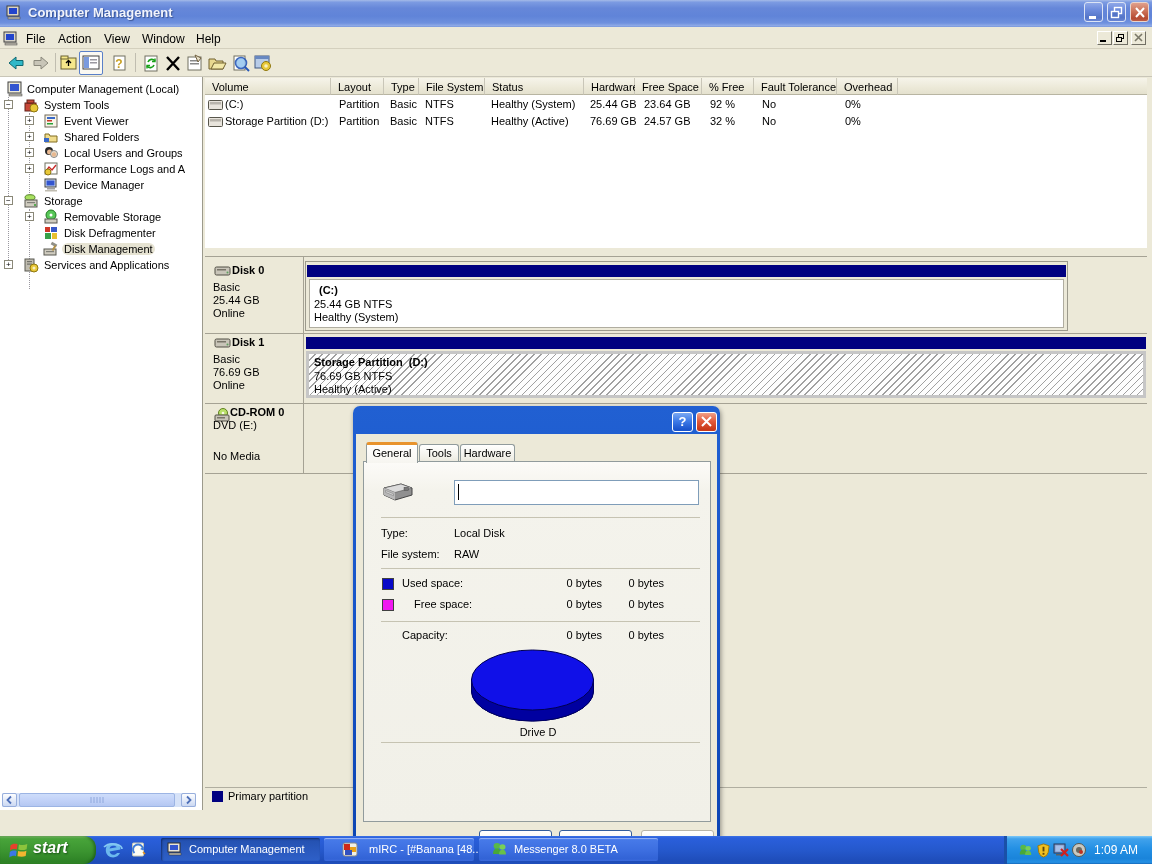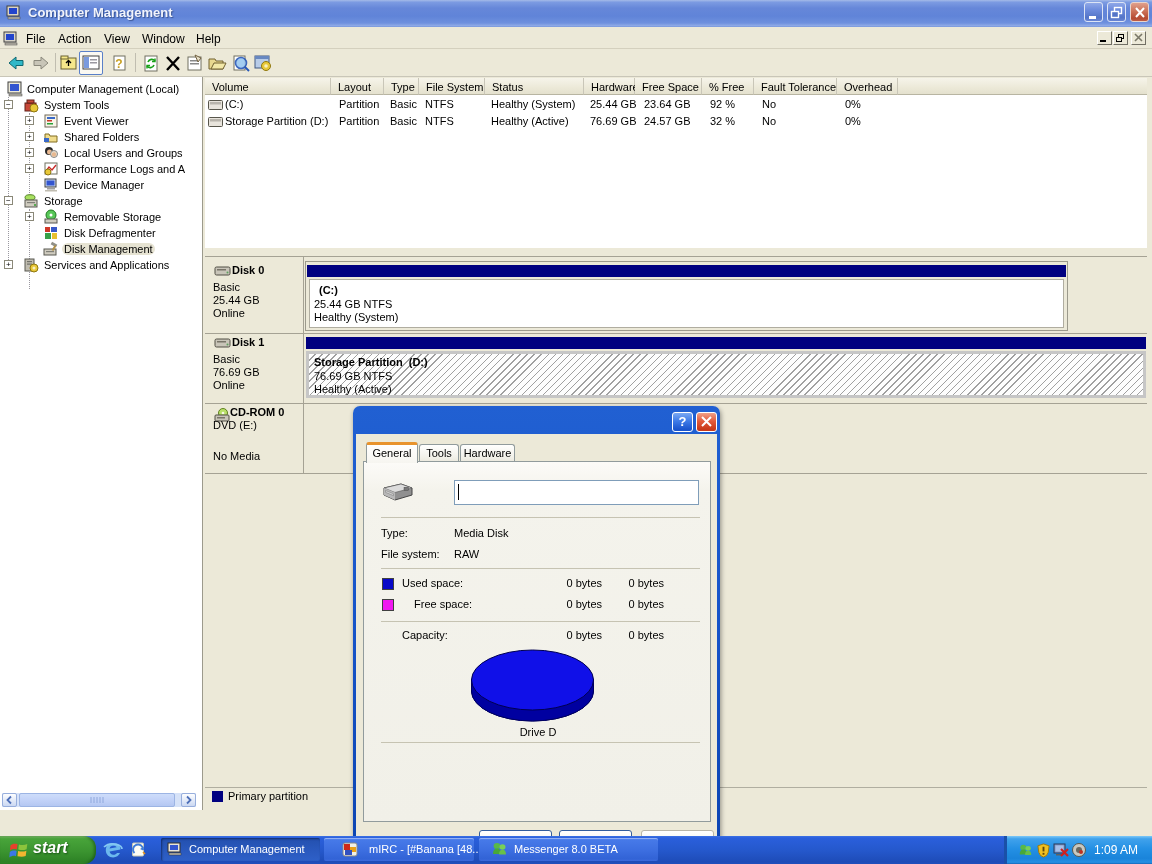--- a/index.html
+++ b/index.html
@@ -472,21 +472,21 @@
     <path d="M3 10 L20 6 L31 10 L14 14.5 Z" fill="#DCDCDC" stroke="#555" stroke-width=".6"></path>
     <path d="M3 10 L14 14.5 L14 22 L3 17 Z" fill="#B8B8B8"></path>
     <path d="M4.5 12.5 L12.5 15.8 L12.5 17.6 L4.5 14.3 Z" fill="#D4D4D4" stroke="#666" stroke-width=".4"></path>
     <rect x="23" y="9.2" width="4.5" height="3.4" fill="#777" stroke="#444" stroke-width=".4"></rect>
    </svg>
    <div id="dinput">
           <div class="abs" style="left:3px;top:3px;width:1px;height:16px;background:#000"></div>
         </div>
    <div class="sep" style="top:55px"></div>
    <span class="dtext" style="left:17px;top:65px">Type:</span>
-   <span class="dtext" style="left:90px;top:65px">Media Disk</span>
+   <span class="dtext" style="left:90px;top:65px">Local Disk</span>
    <span class="dtext" style="left:17px;top:86px">File system:</span>
    <span class="dtext" style="left:90px;top:86px">RAW</span>
    <div class="sep" style="top:106px"></div>
    <div class="abs" style="left:18px;top:116px;width:12px;height:12px;background:#0808C8;border:1px solid #404040"></div>
    <span class="dtext" style="left:38px;top:115px">Used space:</span>
    <span class="dtext" style="left:150px;top:115px;width:88px;text-align:right">0 bytes</span>
    <span class="dtext" style="left:215px;top:115px;width:85px;text-align:right">0 bytes</span>
    <div class="abs" style="left:18px;top:137px;width:12px;height:12px;background:#F018F0;border:1px solid #404040"></div>
    <span class="dtext" style="left:50px;top:136px">Free space:</span>
    <span class="dtext" style="left:150px;top:136px;width:88px;text-align:right">0 bytes</span>

